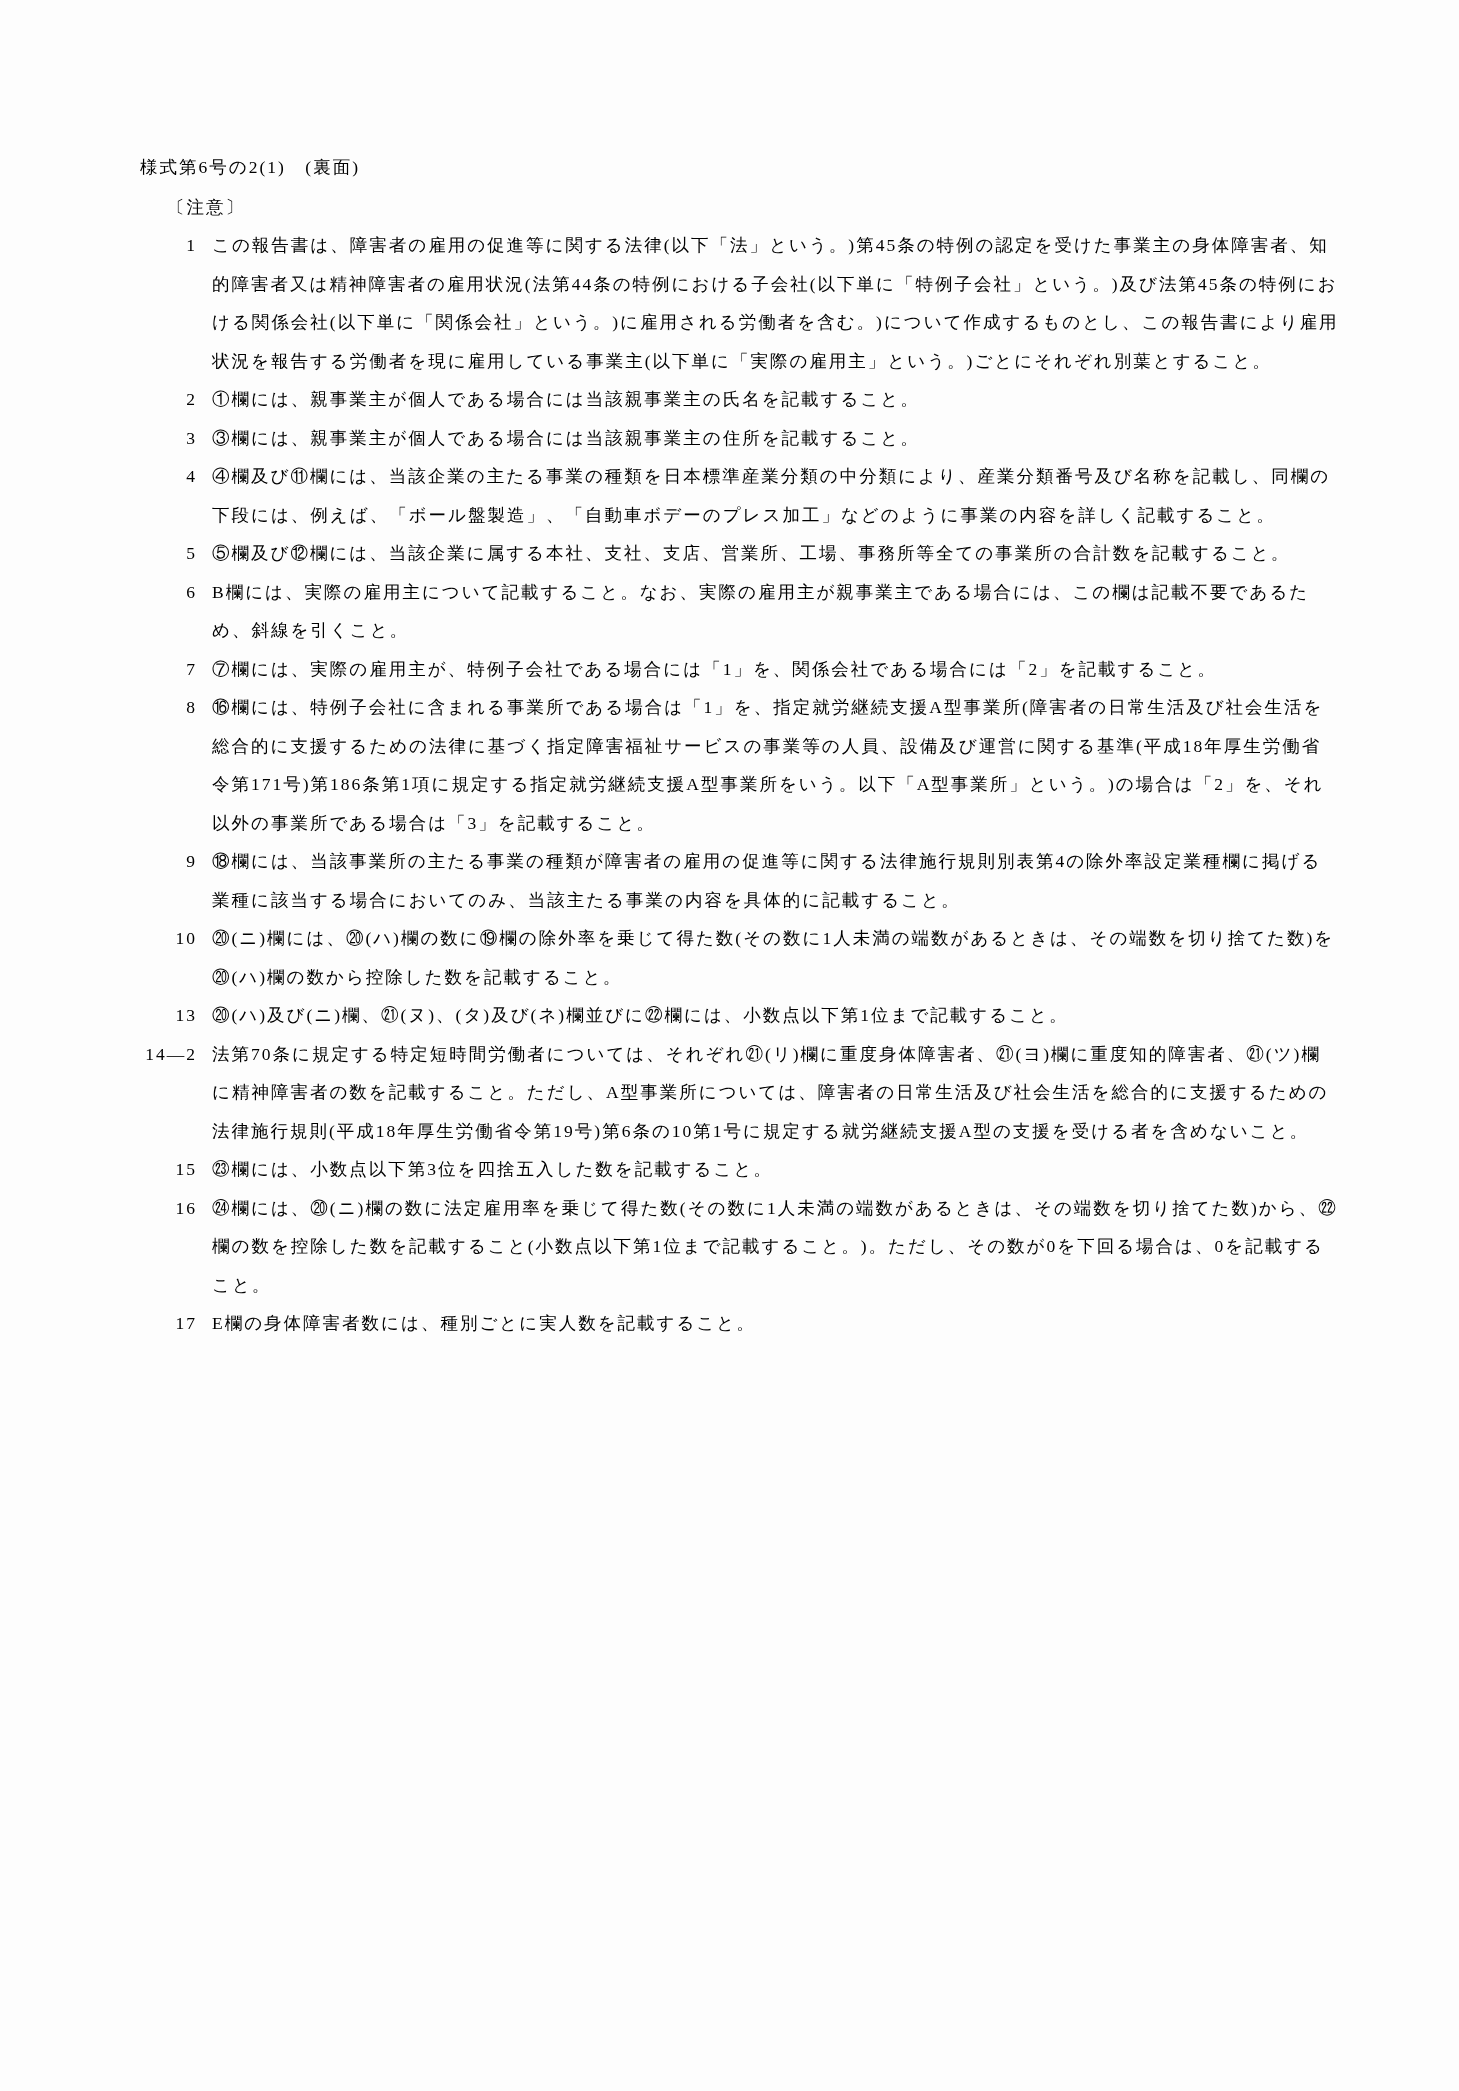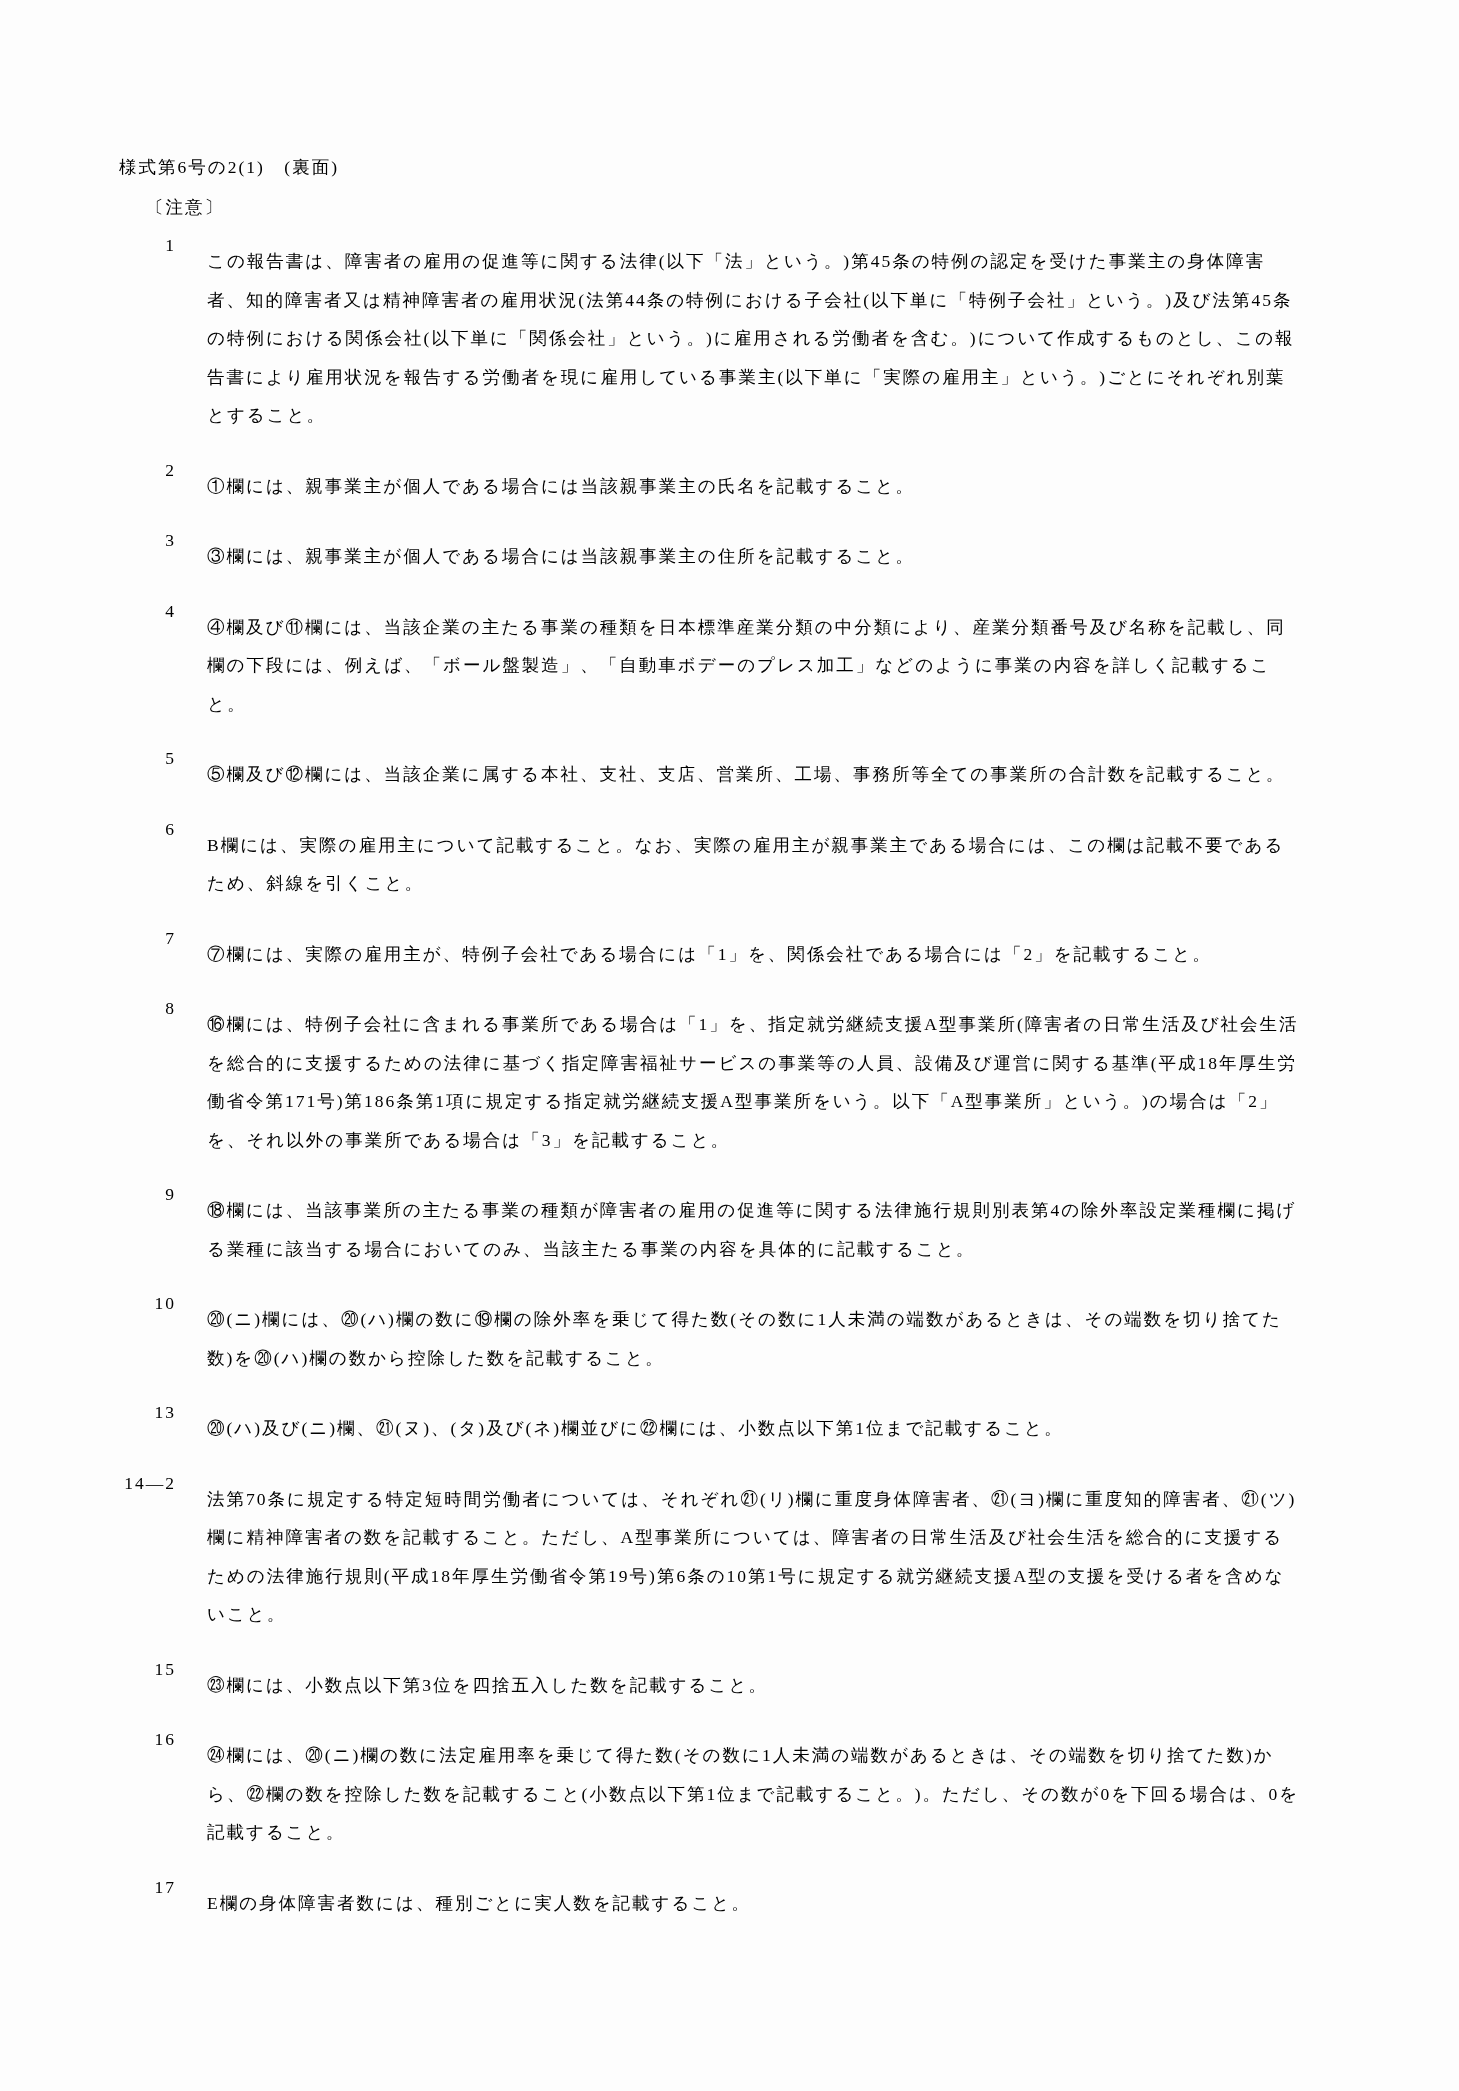--- a/index.html
+++ b/index.html
@@ -9,21 +9,21 @@
   body {
     width: 1459px;
     height: 2091px;
     background: #fdfdfd;
     position: relative;
     font-family: "Liberation Serif", "DejaVu Serif", serif;
     color: #000000;
   }
   .page {
     position: absolute;
-    left: 119px;
+    left: 140px;
     top: 148px;
     width: 1200px;
     font-size: 17.5px;
     letter-spacing: 2px;
     line-height: 38.5px;
   }
   .form-label {
     margin: 0 0 1px 0;
   }
   .notice-label {
@@ -40,21 +40,21 @@
     min-width: 57px;
     text-align: right;
     white-space: nowrap;
     flex: 0 0 auto;
   }
   .note-body {
     flex: 1 1 auto;
     margin-left: 15px;
   }
   .note-text {
-    margin: 16px;
+    margin: 0;
   }
   .note-subnote {
     margin: 0;
     text-indent: 2em;
   }
 </style>
 </head>
 <body>
 
 <div class="page">

